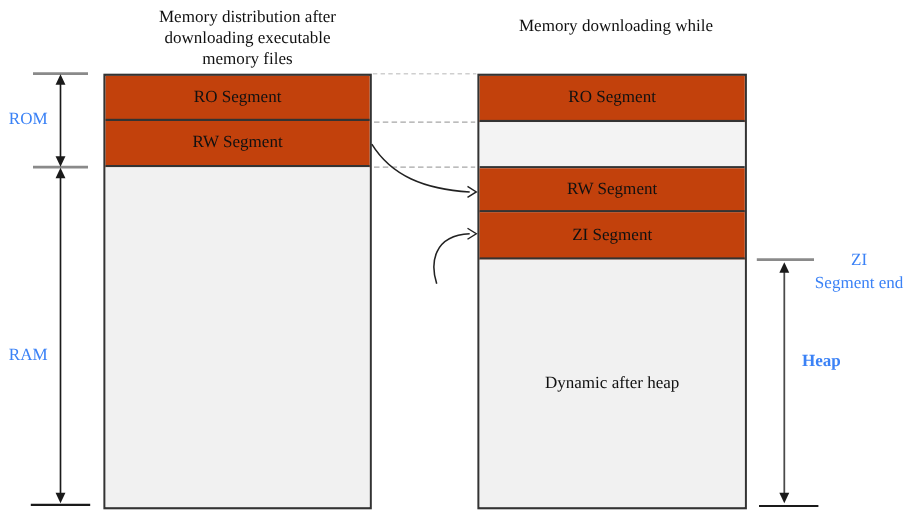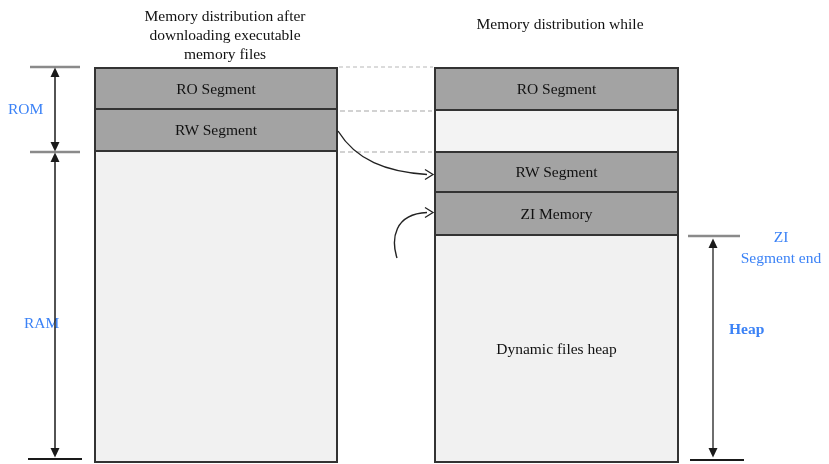--- a/index.html
+++ b/index.html
@@ -40,21 +40,21 @@
   .right-col { left: 434px; width: 245px; }
 
   .seg {
     box-sizing: border-box;
     display: flex;
     align-items: center;
     justify-content: center;
     font-size: 15.5px;
     flex: 0 0 auto;
   }
-  .seg.gray  { background: #a3a3a3; border-bottom: 2px solid #333333; }
+  .seg.gray  { background: #c2410c; border-bottom: 2px solid #333333; }
   .seg.light { background: #f3f3f3; border-bottom: 2px solid #333333; }
   .seg.rest  { flex: 1 1 auto; background: #f1f1f1; border-bottom: none; }
 
   .side-label {
     position: absolute;
     font-size: 15.5px;
     line-height: 21px;
     color: #3b82f6;
     white-space: nowrap;
   }
@@ -71,21 +71,21 @@
 <body>
 
 <div class="canvas">
 
   <div class="title left-title">
     <div>Memory distribution after</div>
     <div>downloading executable</div>
     <div>memory files</div>
   </div>
   <div class="title right-title">
-    <div>Memory distribution while</div>
+    <div>Memory downloading while</div>
   </div>
 
   <div class="mem-col left-col">
     <div class="seg gray" style="height:41px;">
       <span>RO Segment</span>
     </div>
     <div class="seg gray" style="height:42px;">
       <span>RW Segment</span>
     </div>
     <div class="seg rest"></div>
@@ -93,29 +93,29 @@
 
   <div class="mem-col right-col">
     <div class="seg gray" style="height:42px;">
       <span>RO Segment</span>
     </div>
     <div class="seg light" style="height:42px;"></div>
     <div class="seg gray" style="height:40px;">
       <span>RW Segment</span>
     </div>
     <div class="seg gray" style="height:43px;">
-      <span>ZI Memory</span>
+      <span>ZI Segment</span>
     </div>
     <div class="seg rest">
-      <span>Dynamic files heap</span>
+      <span>Dynamic after heap</span>
     </div>
   </div>
 
   <div class="side-label" style="left:8px; top:98px;">ROM</div>
-  <div class="side-label" style="left:8px; top:312px;margin-left:16px;">RAM</div>
+  <div class="side-label" style="left:8px; top:312px;">RAM</div>
   <div class="side-label zi-end" style="left:718px; top:226px; width:126px;">
     <div>ZI</div>
     <div>Segment end</div>
   </div>
   <div class="side-label" style="left:729px; top:318px;font-weight:bold;">Heap</div>
 
   <svg class="overlay" viewBox="0 0 829 464">
 
     <line x1="339" y1="67" x2="433" y2="67" stroke="#cfcfcf" stroke-width="1.4" stroke-dasharray="4,3"></line>
     <line x1="340" y1="111" x2="432" y2="111" stroke="#a6a6a6" stroke-width="1.2" stroke-dasharray="5,3"></line>

